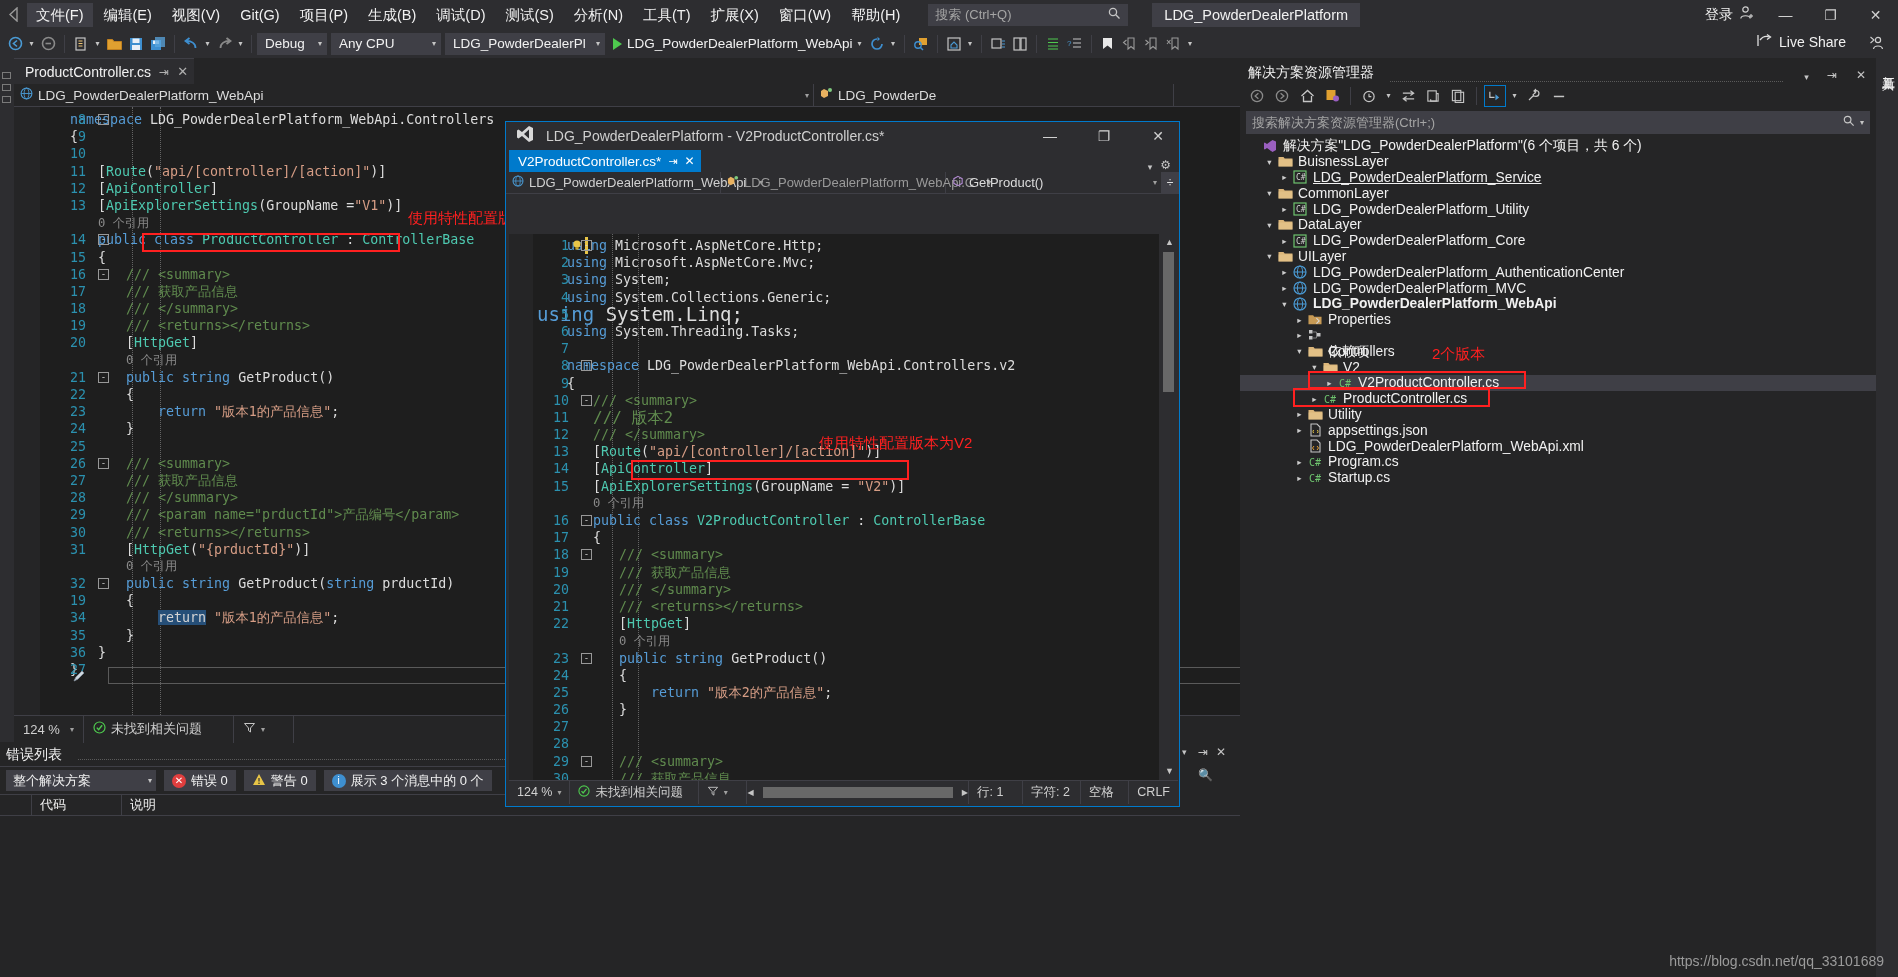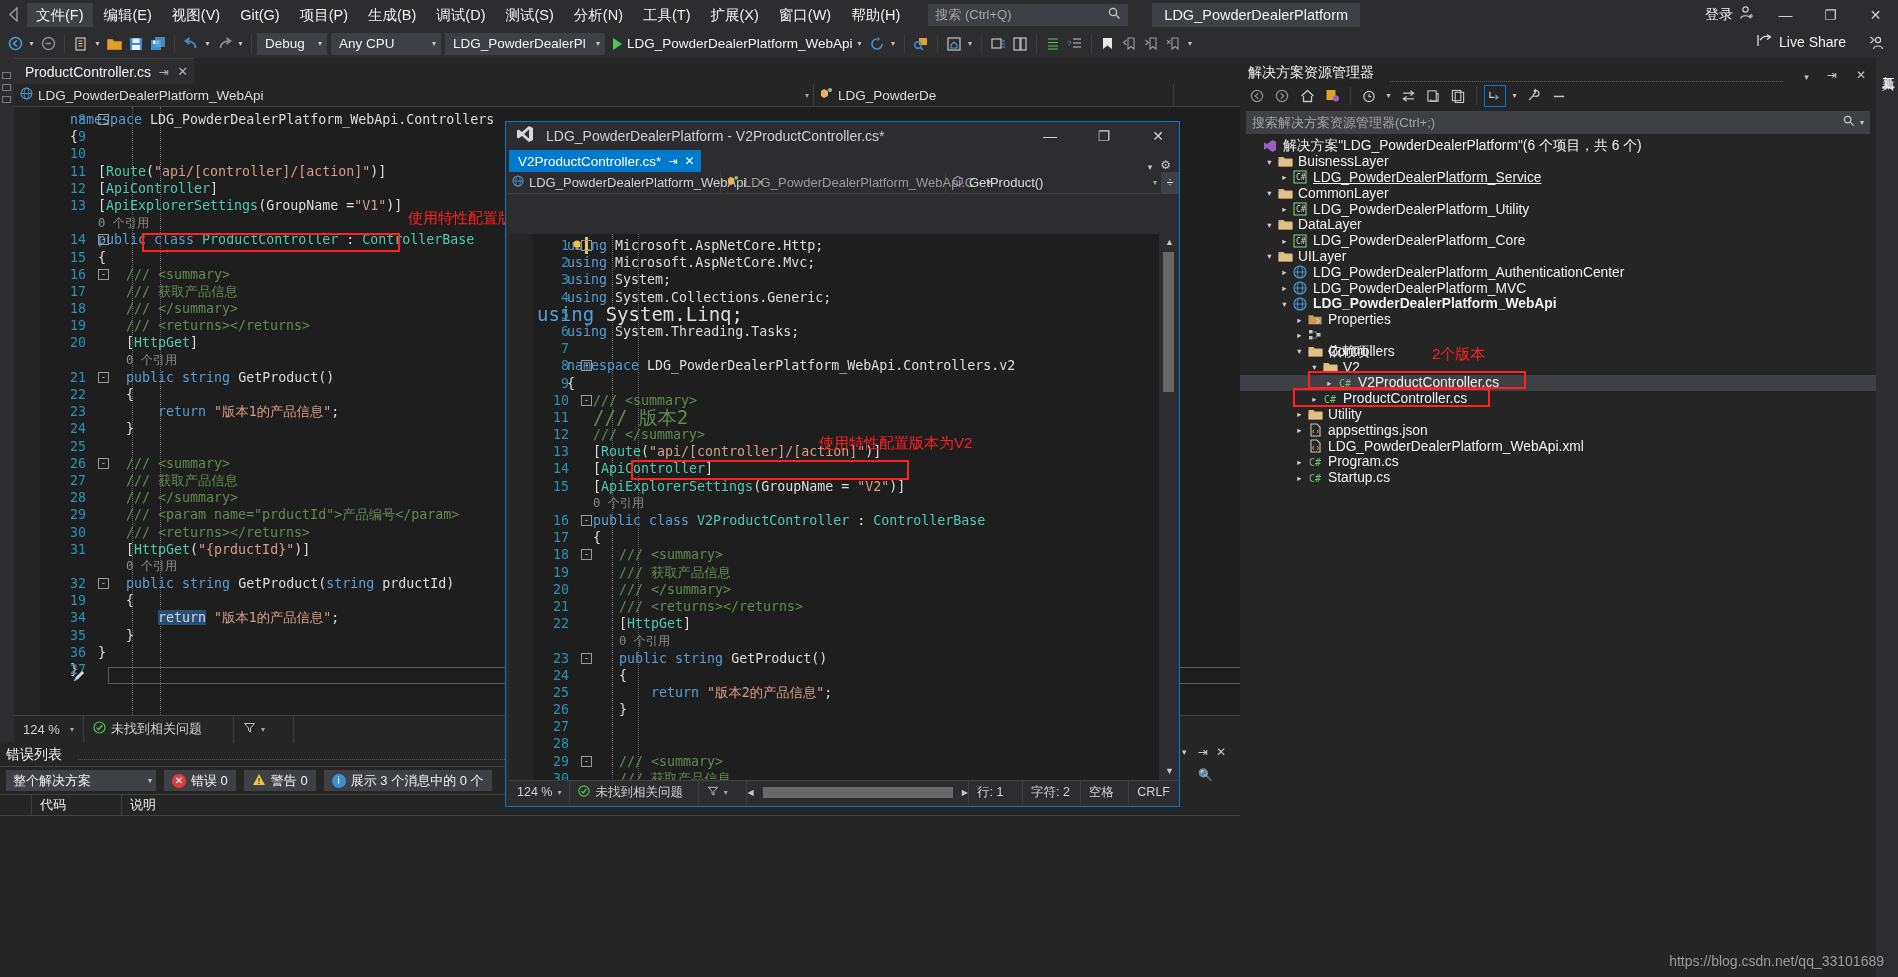--- a/index.html
+++ b/index.html
@@ -676,21 +676,21 @@
                 </svg></span><span style="position: absolute; left: 76px; top: 0px; width: 3px; height: 17.2px; background: rgb(232, 197, 71);"></span><span class="fold" style="left: 72px;">-</span><span class="ctext" style="margin-left: 58px; font-size: 13.3px;"><span class="k">using</span> <span class="n">Microsoft</span><span class="n">.</span><span class="n">AspNetCore</span><span class="n">.</span><span class="n">Http</span><span class="n">;</span></span></div>
             <div class="cl" style="height: 17.2px; line-height: 17.2px;"><span class="lnum" style="width: 60px; font-size: 13.3px;">2</span><span class="ctext" style="margin-left: 58px; font-size: 13.3px;"><span class="k">using</span> <span class="n">Microsoft</span><span class="n">.</span><span class="n">AspNetCore</span><span class="n">.</span><span class="n">Mvc</span><span class="n">;</span></span></div>
             <div class="cl" style="height: 17.2px; line-height: 17.2px;"><span class="lnum" style="width: 60px; font-size: 13.3px;">3</span><span class="ctext" style="margin-left: 58px; font-size: 13.3px;"><span class="k">using</span> <span class="n">System</span><span class="n">;</span></span></div>
             <div class="cl" style="height: 17.2px; line-height: 17.2px;"><span class="lnum" style="width: 60px; font-size: 13.3px;">4</span><span class="ctext" style="margin-left: 58px; font-size: 13.3px;"><span class="k">using</span> <span class="n">System</span><span class="n">.</span><span class="n">Collections</span><span class="n">.</span><span class="n">Generic</span><span class="n">;</span></span></div>
             <div class="cl" style="height: 17.2px; line-height: 17.2px;"><span class="lnum" style="width: 60px; font-size: 13.3px;">5</span><span class="ctext" style="margin-left: 28px; font-size: 19px;"><span class="k">using</span> <span class="n">System</span><span class="n">.</span><span class="n">Linq</span><span class="n">;</span></span></div>
             <div class="cl" style="height: 17.2px; line-height: 17.2px;"><span class="lnum" style="width: 60px; font-size: 13.3px;">6</span><span class="ctext" style="margin-left: 58px; font-size: 13.3px;"><span class="k">using</span> <span class="n">System</span><span class="n">.</span><span class="n">Threading</span><span class="n">.</span><span class="n">Tasks</span><span class="n">;</span></span></div>
             <div class="cl" style="height: 17.2px; line-height: 17.2px;"><span class="lnum" style="width: 60px; font-size: 13.3px;">7</span><span class="ctext" style="margin-left: 58px; font-size: 13.3px;"></span></div>
             <div class="cl" style="height: 17.2px; line-height: 17.2px;"><span class="lnum" style="width: 60px; font-size: 13.3px;">8</span><span class="fold" style="left: 72px;">-</span><span class="ctext" style="margin-left: 58px; font-size: 13.3px;"><span class="k">namespace</span> <span class="n">LDG_PowderDealerPlatform_WebApi</span><span class="n">.</span><span class="n">Controllers</span><span class="n">.</span><span class="n">v2</span></span></div>
             <div class="cl" style="height: 17.2px; line-height: 17.2px;"><span class="lnum" style="width: 60px; font-size: 13.3px;">9</span><span class="ctext" style="margin-left: 58px; font-size: 13.3px;"><span class="n">{</span></span></div>
             <div class="cl" style="height: 17.2px; line-height: 17.2px;"><span class="lnum" style="width: 60px; font-size: 13.3px;">10</span><span class="fold" style="left: 72px;">-</span><span class="ctext" style="margin-left: 84px; font-size: 13.3px;"><span class="cx">/// &lt;summary&gt;</span></span></div>
-            <div class="cl" style="height: 17.2px; line-height: 17.2px;"><span class="lnum" style="width: 60px; font-size: 13.3px;">11</span><span class="ctext" style="margin-left: 84px; font-size: 19px;"><span class="cx">/// 版本2</span></span></div>
+            <div class="cl" style="height: 17.2px; line-height: 17.2px;"><span class="lnum" style="width: 60px; font-size: 13.3px;">11</span><span class="ctext" style="margin-left: 84px; font-size: 16px;"><span class="cx">/// 版本2</span></span></div>
             <div class="cl" style="height: 17.2px; line-height: 17.2px;"><span class="lnum" style="width: 60px; font-size: 13.3px;">12</span><span class="ctext" style="margin-left: 84px; font-size: 13.3px;"><span class="cx">/// &lt;/summary&gt;</span></span></div>
             <div class="cl" style="height: 17.2px; line-height: 17.2px;"><span class="lnum" style="width: 60px; font-size: 13.3px;">13</span><span class="ctext" style="margin-left: 84px; font-size: 13.3px;"><span class="n">[</span><span class="at">Route</span><span class="n">(</span><span class="s">"api/[controller]/[action]"</span><span class="n">)]</span></span></div>
             <div class="cl" style="height: 17.2px; line-height: 17.2px;"><span class="lnum" style="width: 60px; font-size: 13.3px;">14</span><span class="ctext" style="margin-left: 84px; font-size: 13.3px;"><span class="n">[</span><span class="at">ApiController</span><span class="n">]</span></span></div>
             <div class="cl" style="height: 17.2px; line-height: 17.2px;"><span class="lnum" style="width: 60px; font-size: 13.3px;">15</span><span class="ctext" style="margin-left: 84px; font-size: 13.3px;"><span class="n">[</span><span class="at">ApiExplorerSettings</span><span class="n">(</span><span class="id">GroupName</span> <span class="n">=</span> <span class="s">"V2"</span><span class="n">)]</span></span></div>
             <div class="cl" style="height: 17.2px; line-height: 17.2px;"><span class="lnum" style="width: 60px; font-size: 13.3px;"></span><span class="ctext" style="margin-left: 84px; font-size: 13.3px;"><span class="ref">0 个引用</span></span></div>
             <div class="cl" style="height: 17.2px; line-height: 17.2px;"><span class="lnum" style="width: 60px; font-size: 13.3px;">16</span><span class="fold" style="left: 72px;">-</span><span class="ctext" style="margin-left: 84px; font-size: 13.3px;"><span class="k">public</span> <span class="k">class</span> <span class="kb">V2ProductController</span> <span class="n">:</span> <span class="kb">ControllerBase</span></span></div>
             <div class="cl" style="height: 17.2px; line-height: 17.2px;"><span class="lnum" style="width: 60px; font-size: 13.3px;">17</span><span class="ctext" style="margin-left: 84px; font-size: 13.3px;"><span class="n">{</span></span></div>
             <div class="cl" style="height: 17.2px; line-height: 17.2px;"><span class="lnum" style="width: 60px; font-size: 13.3px;">18</span><span class="fold" style="left: 72px;">-</span><span class="ctext" style="margin-left: 110px; font-size: 13.3px;"><span class="cx">/// &lt;summary&gt;</span></span></div>
             <div class="cl" style="height: 17.2px; line-height: 17.2px;"><span class="lnum" style="width: 60px; font-size: 13.3px;">19</span><span class="ctext" style="margin-left: 110px; font-size: 13.3px;"><span class="cx">/// 获取产品信息</span></span></div>
             <div class="cl" style="height: 17.2px; line-height: 17.2px;"><span class="lnum" style="width: 60px; font-size: 13.3px;">20</span><span class="ctext" style="margin-left: 110px; font-size: 13.3px;"><span class="cx">/// &lt;/summary&gt;</span></span></div>

